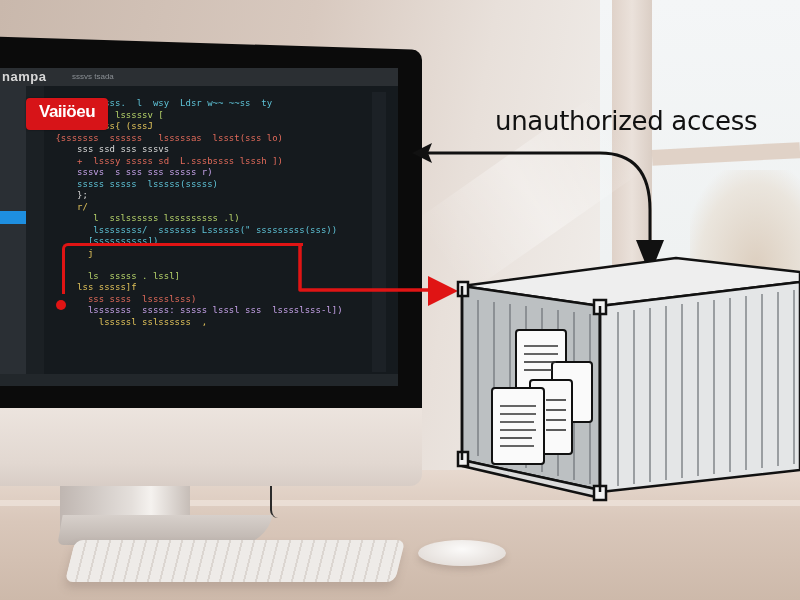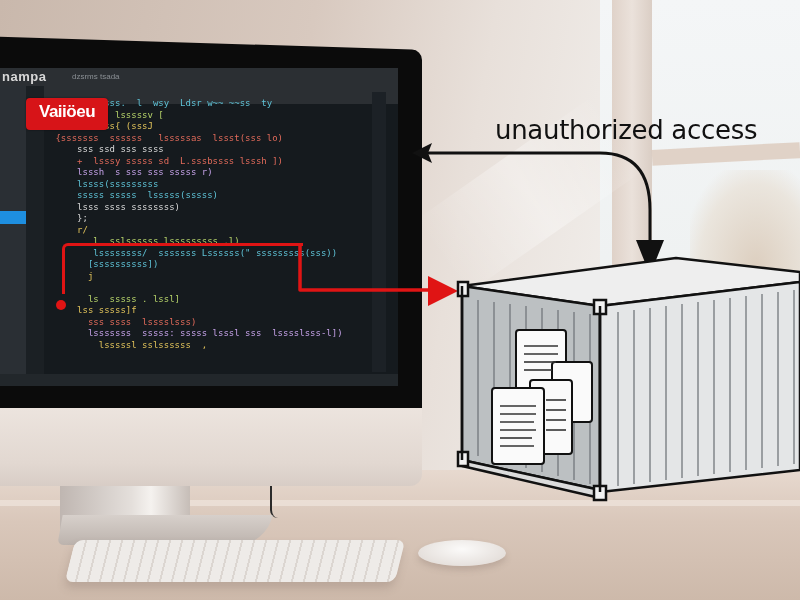--- a/index.html
+++ b/index.html
@@ -13,42 +13,42 @@
   .window-frame-h{position:absolute;left:652px;top:146px;width:148px;height:16px;background:#dcc9bc;transform:rotate(-3deg);opacity:.8;}
   .tree-blur{position:absolute;left:690px;top:170px;width:110px;height:160px;background:radial-gradient(ellipse at 60% 60%,#d8c6b3 0%,#e9e2d8 60%,transparent 80%);opacity:.8;}
   .light-beam{position:absolute;left:420px;top:150px;width:220px;height:90px;background:linear-gradient(90deg,transparent,rgba(255,255,255,.35),transparent);transform:rotate(-35deg);}
   
   .desk{position:absolute;left:0;top:470px;width:800px;height:130px;background:linear-gradient(180deg,#e7d9cf 0%,#d9c7ba 40%,#cdb9aa 100%);}
   .desk-edge{position:absolute;left:0;top:500px;width:800px;height:6px;background:#efe5dd;opacity:.7;}
   
   .monitor{position:absolute;left:-20px;top:36px;width:442px;height:376px;background:#0b0b0b;border-radius:10px;transform:skewY(1.8deg);transform-origin:left top;}
   .chin{position:absolute;left:-20px;top:408px;width:442px;height:78px;background:linear-gradient(180deg,#ece4de,#e2d8d1 70%,#d8cdc6);border-radius:0 0 12px 12px;}
   .screen{position:absolute;left:0;top:68px;width:398px;height:318px;background:#151a1e;overflow:hidden;}
-  .titlebar{position:absolute;left:0;top:0;width:398px;height:36px;background:#2b2f33;}
+  .titlebar{position:absolute;left:0;top:0;width:398px;height:18px;background:#2b2f33;}
   .titlebar .brand{position:absolute;left:2px;top:1px;color:#d8d8d8;font-size:13px;font-weight:bold;letter-spacing:.5px;}
   .titlebar .sub{position:absolute;left:72px;top:4px;color:#8a8f94;font-size:8px;}
   .sidebar{position:absolute;left:0;top:18px;width:26px;height:300px;background:#2a2f34;}
   .sidebar .sel{position:absolute;left:0;top:125px;width:26px;height:13px;background:#1e8fe0;}
   .gutter{position:absolute;left:26px;top:18px;width:18px;height:300px;background:#1b2024;}
   .code{position:absolute;left:50px;top:30px;font-family:"DejaVu Sans Mono",monospace;font-size:9px;line-height:11.5px;filter:blur(.35px);}
   .code div{white-space:pre;}
   .c1{color:#5ec2d6}.c2{color:#e0c25a}.c3{color:#e06a5a}.c4{color:#b6d36a}.c5{color:#c3a0e6}.c6{color:#d9d9d9}
   .minimap{position:absolute;left:372px;top:24px;width:14px;height:280px;background:#1c2126;}
   .statusbar{position:absolute;left:0;top:306px;width:398px;height:12px;background:#22272b;}
   .badge{position:absolute;left:26px;top:98px;width:82px;height:32px;background:#d71418;border-radius:4px;color:#fff;font-weight:bold;font-size:17px;line-height:28px;text-align:center;letter-spacing:-.5px;box-shadow:0 0 2px rgba(0,0,0,.5);}
   .code-box{position:absolute;left:62px;top:243px;width:238px;height:48px;border:3px solid #e01414;border-right:none;border-bottom:none;border-radius:6px 0 0 0;}
   .code-box-dot{position:absolute;left:56px;top:300px;width:10px;height:10px;border-radius:50%;background:#e01414;}
   
   .stand{position:absolute;left:60px;top:470px;width:130px;height:60px;background:linear-gradient(90deg,#bfb6b1,#e4dfdb 55%,#f5f2ef 70%,#c6bdb7);border-radius:4px 4px 0 0;}
   .stand-base{position:absolute;left:60px;top:515px;width:210px;height:30px;background:linear-gradient(180deg,#d7d0cb,#bcb3ad);border-radius:0 0 30px 6px;transform:skewX(-10deg);}
   .cable{position:absolute;left:270px;top:468px;width:14px;height:50px;border-left:2px solid #2a2a2a;border-radius:8px;}
   .keyboard{position:absolute;left:70px;top:540px;width:330px;height:42px;background:repeating-linear-gradient(90deg,#eeebe8 0 10px,#dcd6d1 10px 12px);border-radius:8px;transform:skewX(-14deg);box-shadow:0 6px 8px rgba(120,100,90,.25);}
   .mouse{position:absolute;left:418px;top:540px;width:88px;height:26px;background:radial-gradient(ellipse at 50% 35%,#fbfaf9,#ddd6d1);border-radius:50%;box-shadow:0 4px 6px rgba(120,100,90,.25);}
   
-  .label{position:absolute;left:495px;top:106px;font-family:"DejaVu Sans",sans-serif;font-size:26px;color:#111;letter-spacing:-.3px;margin-top:9px;}
+  .label{position:absolute;left:495px;top:106px;font-family:"DejaVu Sans",sans-serif;font-size:26px;color:#111;letter-spacing:-.3px;}
   svg.overlay{position:absolute;left:0;top:0;}
 </style>
 </head>
 <body>
 
 <div class="scene">
   <div class="window"></div>
   <div class="window-frame-v"></div>
   <div class="window-frame-h"></div>
   <div class="tree-blur"></div>
@@ -60,37 +60,35 @@
   <div class="cable"></div>
   <div class="stand"></div>
   <div class="stand-base"></div>
 
   <div class="monitor"></div>
   <div class="chin"></div>
 
   <div class="screen">
     <div class="titlebar">
       <span class="brand">nampa</span>
-      <span class="sub">dzsrms tsada</span>
+      <span class="sub">sssvs tsada</span>
     </div>
     <div class="sidebar">
       <div class="sel"></div>
     </div>
     <div class="gutter"></div>
     <div class="code" id="code">
         <div class="c1">    s  ssssss.  l  wsy  Ldsr w~~ ~~ss  ty</div>
         <div class="c4">    sssvs   lsssssv [</div>
         <div class="c2">  lssvssssss{ (sssJ</div>
         <div class="c3"> {sssssss  ssssss   lsssssas  lssst(sss lo)</div>
-        <div class="c6">     sss ssd sss ssss</div>
+        <div class="c6">     sss ssd sss sssvs</div>
         <div class="c3">     +  lsssy sssss sd  L.sssbssss lsssh ])</div>
-        <div class="c5">     lsssh  s sss sss sssss r)</div>
-        <div class="c1">     lssss(sssssssss</div>
+        <div class="c5">     sssvs  s sss sss sssss r)</div>
         <div class="c1">     sssss sssss  lsssss(sssss)</div>
-        <div class="c6">     lsss ssss ssssssss)</div>
         <div class="c6"></div>
         <div class="c6">     };</div>
         <div class="c2">     r/</div>
         <div class="c6"></div>
         <div class="c4">        l  sslssssss lsssssssss .l)</div>
         <div class="c1">        lssssssss/  sssssss Lssssss(" sssssssss(sss))</div>
         <div class="c1">       [ssssssssss])</div>
         <div class="c2">       j</div>
         <div class="c6">       </div>
         <div class="c4">       ls  sssss . lssl]</div>

